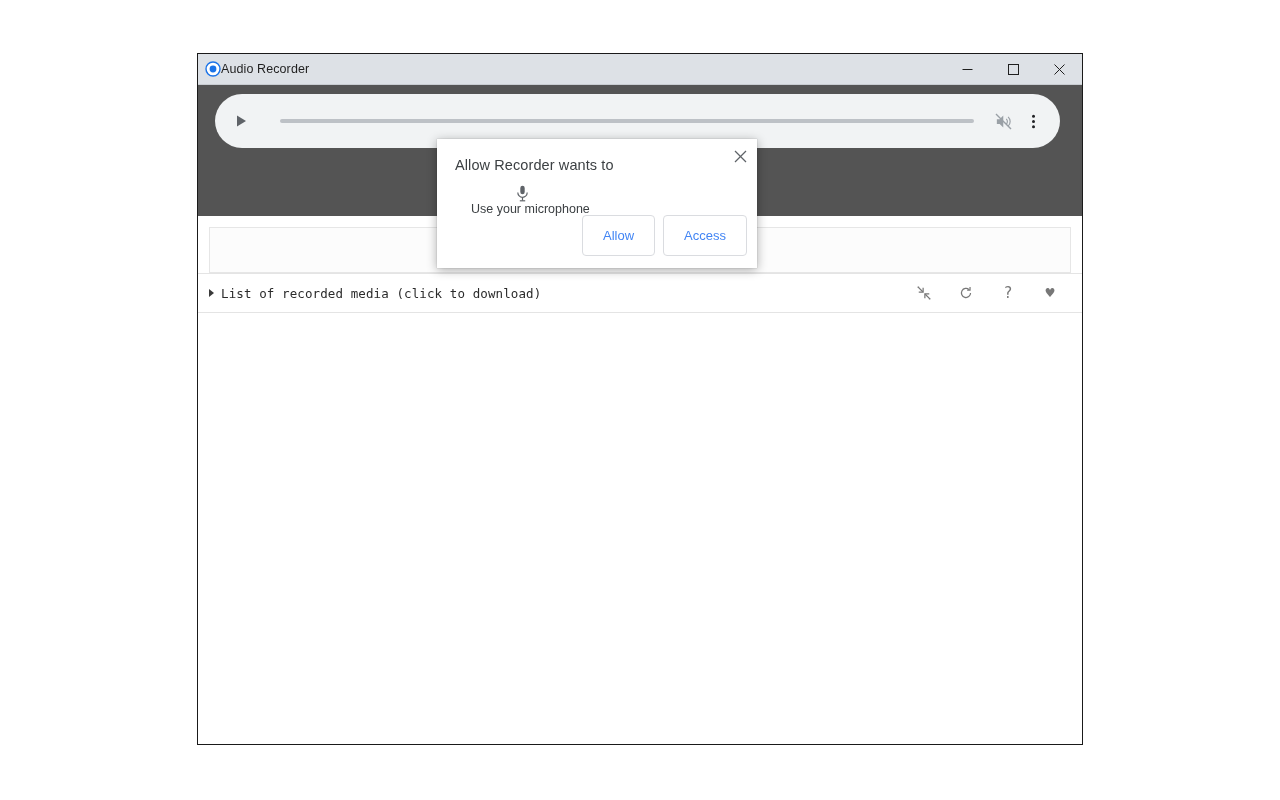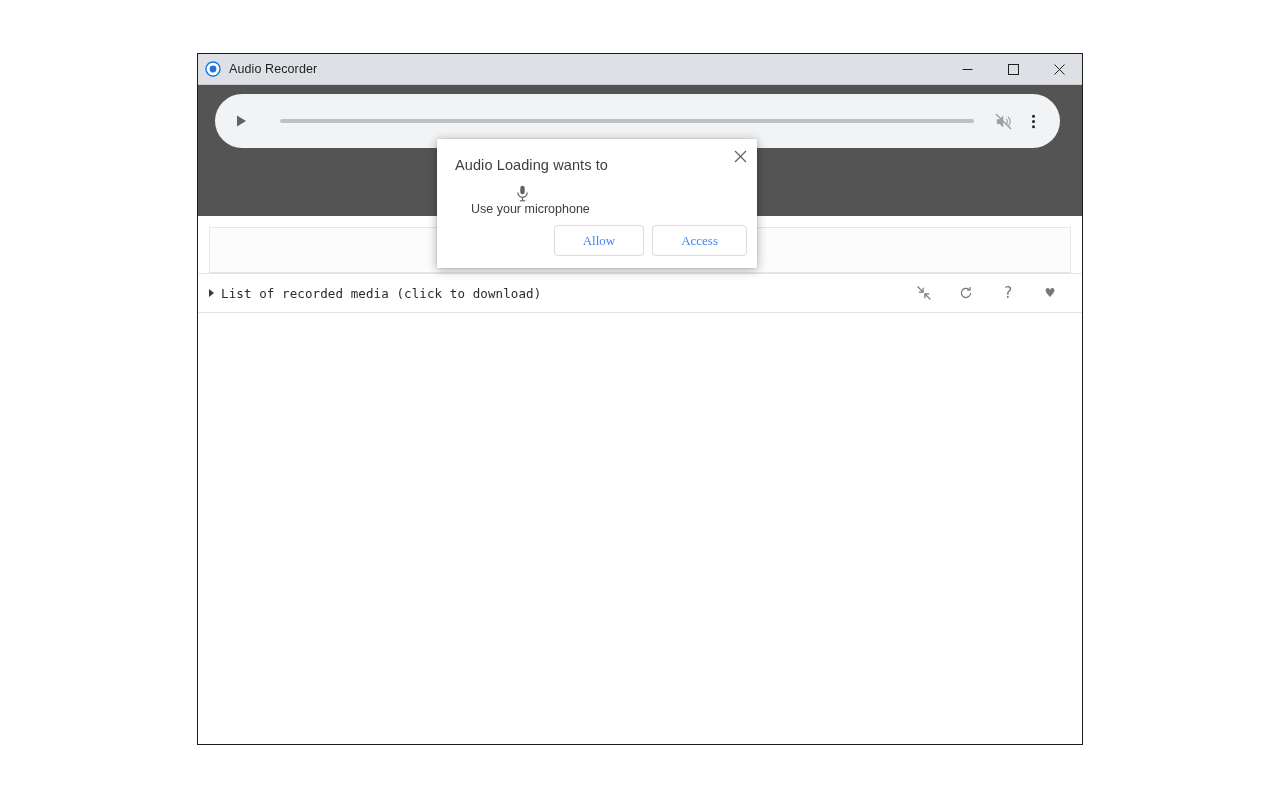--- a/index.html
+++ b/index.html
@@ -38,21 +38,21 @@
   #app-icon {
     width: 16px;
     height: 16px;
     margin-left: 7px;
     flex: 0 0 auto;
     display: block;
   }
   #title-text {
     font-size: 12.5px;
     color: #1f1f1f;
-    margin-left: 8px;
+    margin-left: 0;
     letter-spacing: .1px;
     white-space: nowrap;
   }
   #window-controls {
     position: absolute;
     right: 0;
     top: 0;
     height: 31px;
     display: flex;
   }
@@ -314,31 +314,31 @@
   }
   #dialog-buttons {
     position: absolute;
     right: 10px;
     bottom: 12px;
     display: flex;
     gap: 8px;
   }
   .dialog-btn {
     min-width: 62px;
-    height: 31px;
+    height: 41px;
     border: 1px solid #dadce0;
     border-radius: 4px;
     background: #ffffff;
     color: #4285f4;
-    font-family: Liberation Serif, serif;
+    font-family: Liberation Sans, sans-serif;
     font-size: 13px;
     display: flex;
     align-items: center;
     justify-content: center;
-    padding: 0 28px;
+    padding: 0 20px;
     box-sizing: border-box;
     cursor: default;
   }
 </style>
 </head>
 <body>
 
 <div id="app-window">
 
   <div id="title-bar">
@@ -448,21 +448,21 @@
   </div>
 
   <div id="permission-dialog">
     <div id="dialog-close-button">
       <svg width="13" height="13" viewBox="0 0 13 13">
         <line x1="1" y1="1" x2="12" y2="12" stroke="#5f6368" stroke-width="1.3"></line>
         <line x1="12" y1="1" x2="1" y2="12" stroke="#5f6368" stroke-width="1.3"></line>
       </svg>
     </div>
 
-    <div id="dialog-title">Audio Loading wants to</div>
+    <div id="dialog-title">Allow Recorder wants to</div>
 
     <div id="dialog-permission-item">
       <svg id="dialog-mic-icon" width="13" height="17" viewBox="0 0 13 17">
         <rect x="4.3" y="0.8" width="4.4" height="8.4" rx="2.2" fill="#5f6368"></rect>
         <path d="M1.8 7.6a4.7 4.7 0 0 0 9.4 0" fill="none" stroke="#5f6368" stroke-width="1.2"></path>
         <line x1="6.5" y1="12.3" x2="6.5" y2="15.6" stroke="#5f6368" stroke-width="1.2"></line>
         <line x1="3.8" y1="15.8" x2="9.2" y2="15.8" stroke="#5f6368" stroke-width="1.2"></line>
       </svg>
       <span id="dialog-permission-text">Use your microphone</span>
     </div>

